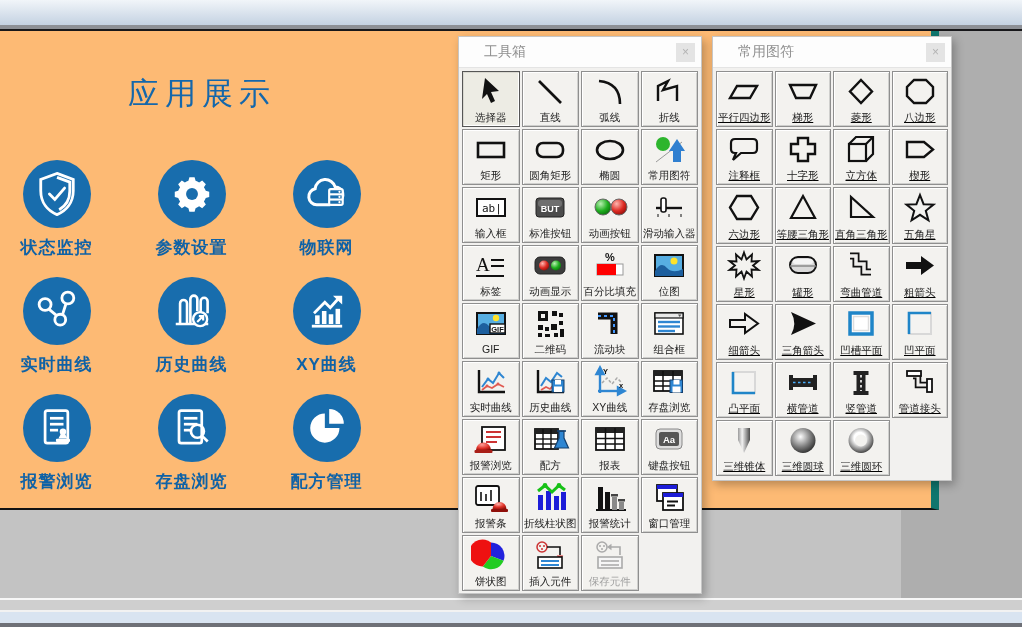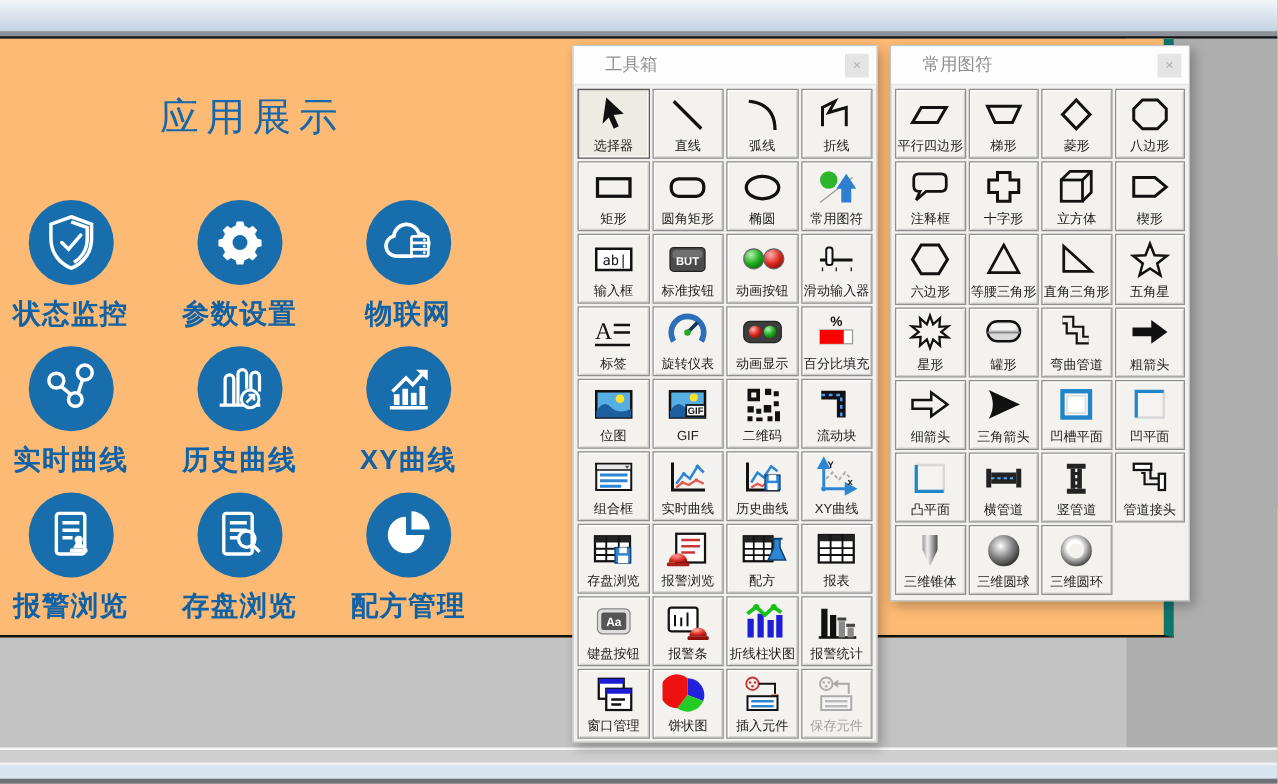--- a/index.html
+++ b/index.html
@@ -26,35 +26,35 @@
   
   .canvas-title{position:absolute;left:128px;top:42px;
                 font-family:"Liberation Serif",serif;font-size:31px;color:#1467ab;
                 letter-spacing:6px;}
   .app-grid{position:absolute;left:-11px;top:129px;width:406px;
             display:grid;grid-template-columns:repeat(3,135px);grid-auto-rows:117px;}
   .app-item{display:flex;flex-direction:column;align-items:center;cursor:pointer;}
   .app-circle{width:68px;height:68px;border-radius:50%;
               display:flex;align-items:center;justify-content:center;}
   .app-circle svg{width:52px;height:52px;}
-  .app-label{margin-top:8px;font-size:22px;font-weight:bold;letter-spacing:1px;}
+  .app-label{margin-top:8px;font-size:17px;font-weight:bold;letter-spacing:1px;}
 
   
   .palette{position:absolute;background:#f2f1ef;border:1px solid #c6c6c6;
            box-shadow:3px 4px 9px rgba(0,0,0,.28);}
   #toolbox{left:458px;top:36px;width:242px;height:556px;}
   #symbols-palette{left:712px;top:36px;width:238px;height:443px;}
   .palette-header{height:30px;background:#fdfdfd;border-bottom:1px solid #e4e4e4;
                   display:flex;align-items:center;padding:0 6px 0 25px;}
   .palette-title{flex:1;font-size:14px;color:#8f8f8f;}
   .palette-close{width:19px;height:19px;background:#e4e4e4;color:#b3b3b3;
                  font-size:12px;line-height:19px;text-align:center;cursor:pointer;}
   .palette-grid{display:grid;padding:2px;grid-template-columns:repeat(4,1fr);}
   #toolbox .palette-grid{grid-auto-rows:58px;}
-  #symbols-palette .palette-grid{grid-auto-rows:58.2px;}
+  #symbols-palette .palette-grid{grid-auto-rows:58.2px;text-decoration:underline;}
   .cell{margin:1px;background:#f3f2ef;border:1px solid #8f8f8f;
         box-shadow:inset 1px 1px 0 #ffffff, inset -1px -1px 0 #cfcfcd;
         display:flex;flex-direction:column;align-items:center;justify-content:flex-end;
         overflow:hidden;cursor:pointer;}
   .cell.selected{background:#edece4;border-color:#565656;
         box-shadow:inset 1px 1px 0 #d9d8d0, inset -1px -1px 0 #ffffff;}
   .cell-icon{flex:1;width:100%;display:flex;align-items:center;justify-content:center;}
   .cell-icon svg{width:40px;height:34px;}
   .cell-label{font-size:10.5px;color:#1d1d1d;line-height:12px;margin-bottom:3px;white-space:nowrap;}
   .cell.disabled .cell-label{color:#9f9f9f;}
@@ -336,30 +336,20 @@
             <line x1="20" y1="11" x2="33" y2="11" stroke="#111" stroke-width="2"></line>
             <line x1="20" y1="17" x2="33" y2="17" stroke="#111" stroke-width="2"></line>
             <line x1="5" y1="27" x2="33" y2="27" stroke="#111" stroke-width="2"></line>
           </svg>
         </div>
         <div class="cell-label">标签</div>
       </div>
       <div class="cell">
         <div class="cell-icon">
           <svg viewBox="0 0 40 34">
-            <path d="M9 24 A13 13 0 1 1 31 24" fill="none" stroke="#2a6fb8" stroke-width="4.5"></path>
-            <line x1="20" y1="17" x2="28" y2="9" stroke="#14365c" stroke-width="3"></line>
-            <circle cx="20" cy="17" r="2.6" fill="#27a527"></circle>
-          </svg>
-        </div>
-        <div class="cell-label">旋转仪表</div>
-      </div>
-      <div class="cell">
-        <div class="cell-icon">
-          <svg viewBox="0 0 40 34">
             <defs>
               <radialGradient id="g3" cx="35%" cy="30%" r="75%">
                 <stop offset="0%" stop-color="#ffb6b0"></stop>
                 <stop offset="60%" stop-color="#dd2a22"></stop>
                 <stop offset="100%" stop-color="#92100b"></stop>
               </radialGradient>
               <radialGradient id="g4" cx="35%" cy="30%" r="75%">
                 <stop offset="0%" stop-color="#b9f0b2"></stop>
                 <stop offset="60%" stop-color="#1fae1f"></stop>
                 <stop offset="100%" stop-color="#0c720c"></stop>

